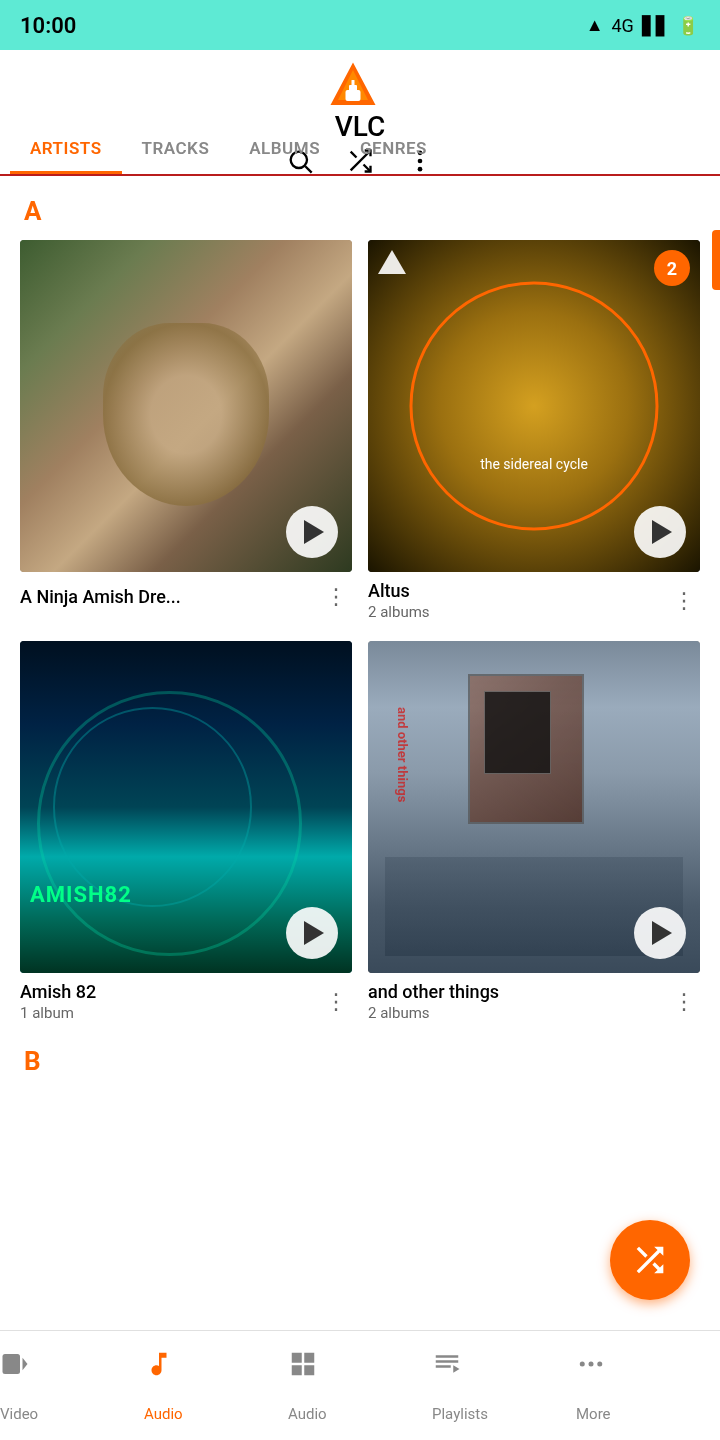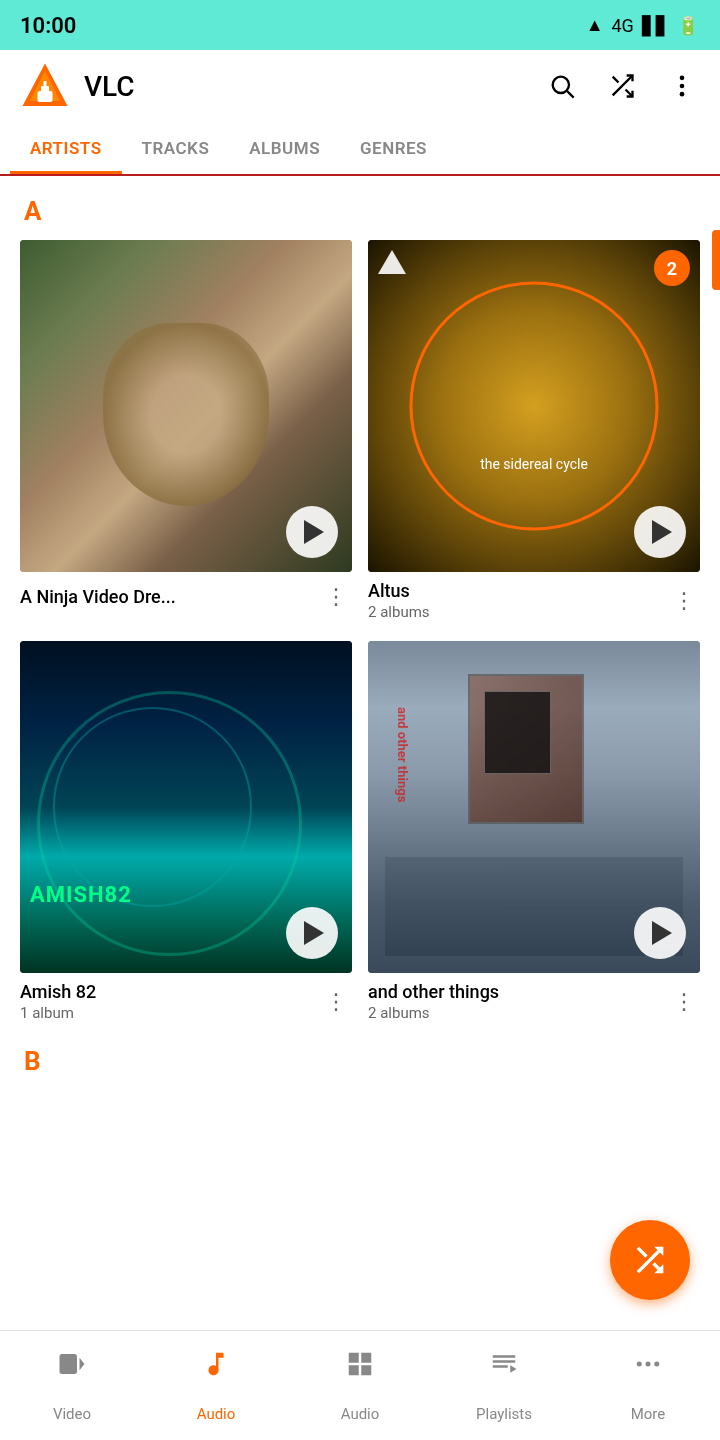--- a/index.html
+++ b/index.html
@@ -37,20 +37,21 @@
       color: #000;
     }
 
     
     .app-bar {
       display: flex;
       align-items: center;
       padding: 10px 20px;
       height: 72px;
       background: #fff;
+      flex-direction: column;
     }
     .app-logo {
       width: 50px;
       height: 50px;
       margin-right: 14px;
     }
     .app-title {
       font-size: 28px;
       font-weight: 500;
       color: #000;
@@ -286,21 +287,21 @@
       background: #fff;
       border-top: 1px solid #e0e0e0;
       display: flex;
       align-items: center;
       justify-content: space-around;
       z-index: 100;
     }
     .nav-item {
       display: flex;
       flex-direction: column;
-      align-items: center;
+      align-items: flex-start;
       gap: 19px;
       cursor: pointer;
       flex: 1;
     }
     .nav-icon {
       font-size: 30px;
       color: #888;
     }
     .nav-icon.active {
       color: #ff6600;
@@ -387,21 +388,21 @@
 
       <div class="artist-card">
         <div class="artist-thumb thumb-1">
 
           <div style="position:absolute;inset:0;background:linear-gradient(135deg,#3d5c30 0%,#6b7c50 20%,#a08060 40%,#c4a882 55%,#7a6048 70%,#2d3a20 100%);"></div>
           <div style="position:absolute;top:25%;left:25%;width:50%;height:55%;background:radial-gradient(ellipse,#c4a882 30%,#8b7040 70%,transparent 100%);border-radius:40% 40% 50% 50%;opacity:0.8;"></div>
           <div class="play-btn"></div>
         </div>
         <div class="artist-info">
           <div class="artist-meta">
-            <div class="artist-name">A Ninja Video Dre...</div>
+            <div class="artist-name">A Ninja Amish Dre...</div>
           </div>
           <div class="more-btn">⋮</div>
         </div>
       </div>
 
       <div class="artist-card">
         <div class="artist-thumb thumb-2">
           <div style="position:absolute;inset:0;background:radial-gradient(circle at 50% 50%,#d4a020 0%,#9b7010 40%,#1a1400 100%);"></div>
 
           <div style="position:absolute;top:10px;left:10px;width:0;height:0;border-left:14px solid transparent;border-right:14px solid transparent;border-bottom:24px solid #fff;opacity:0.9;"></div>

